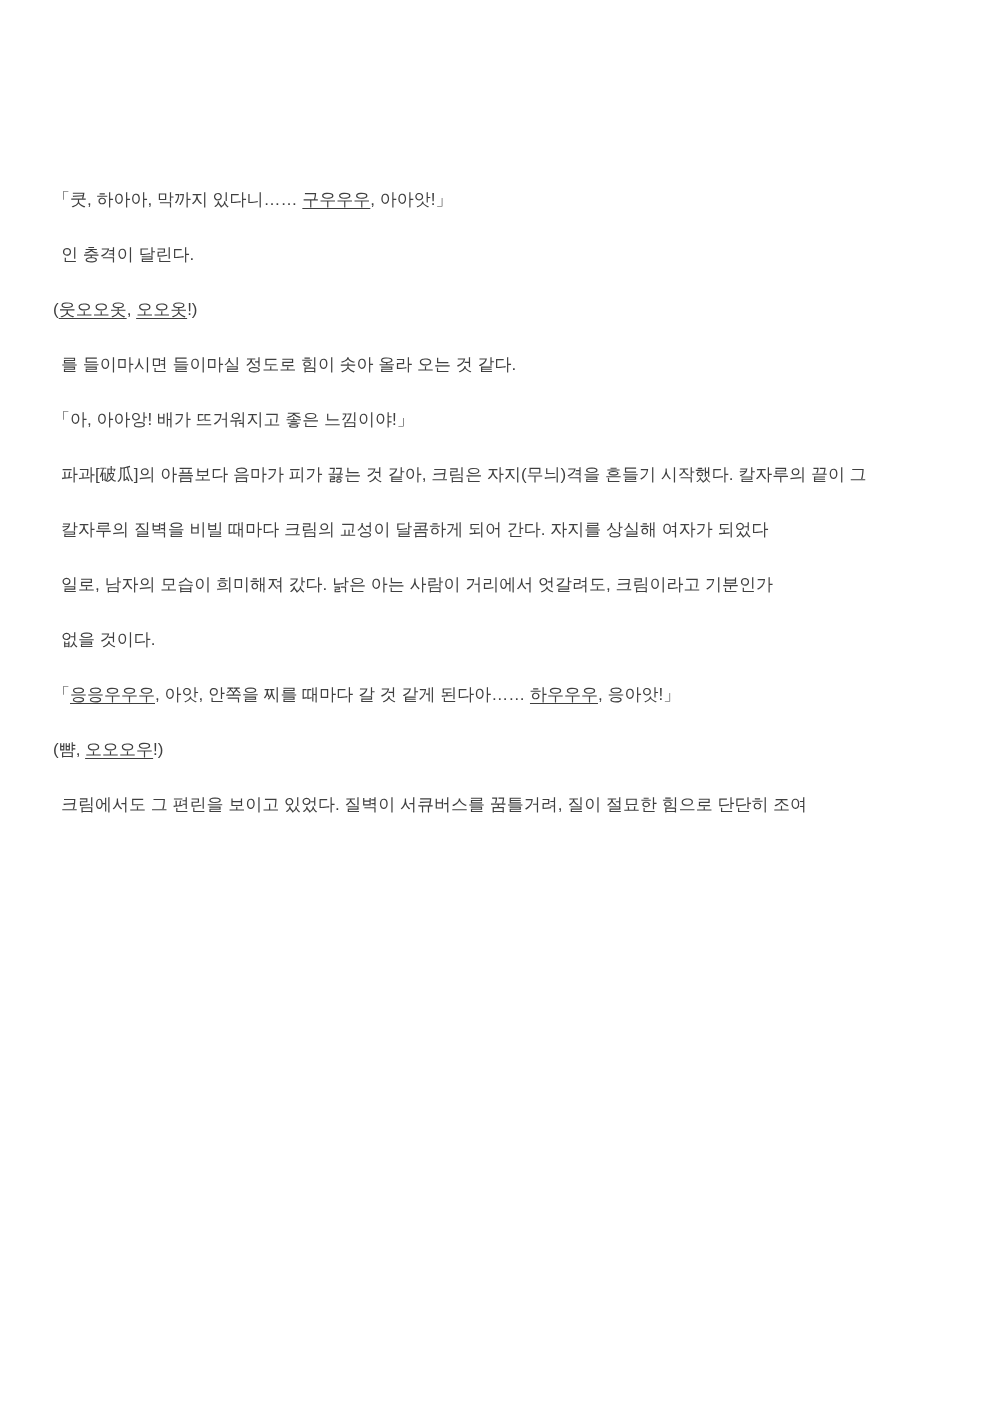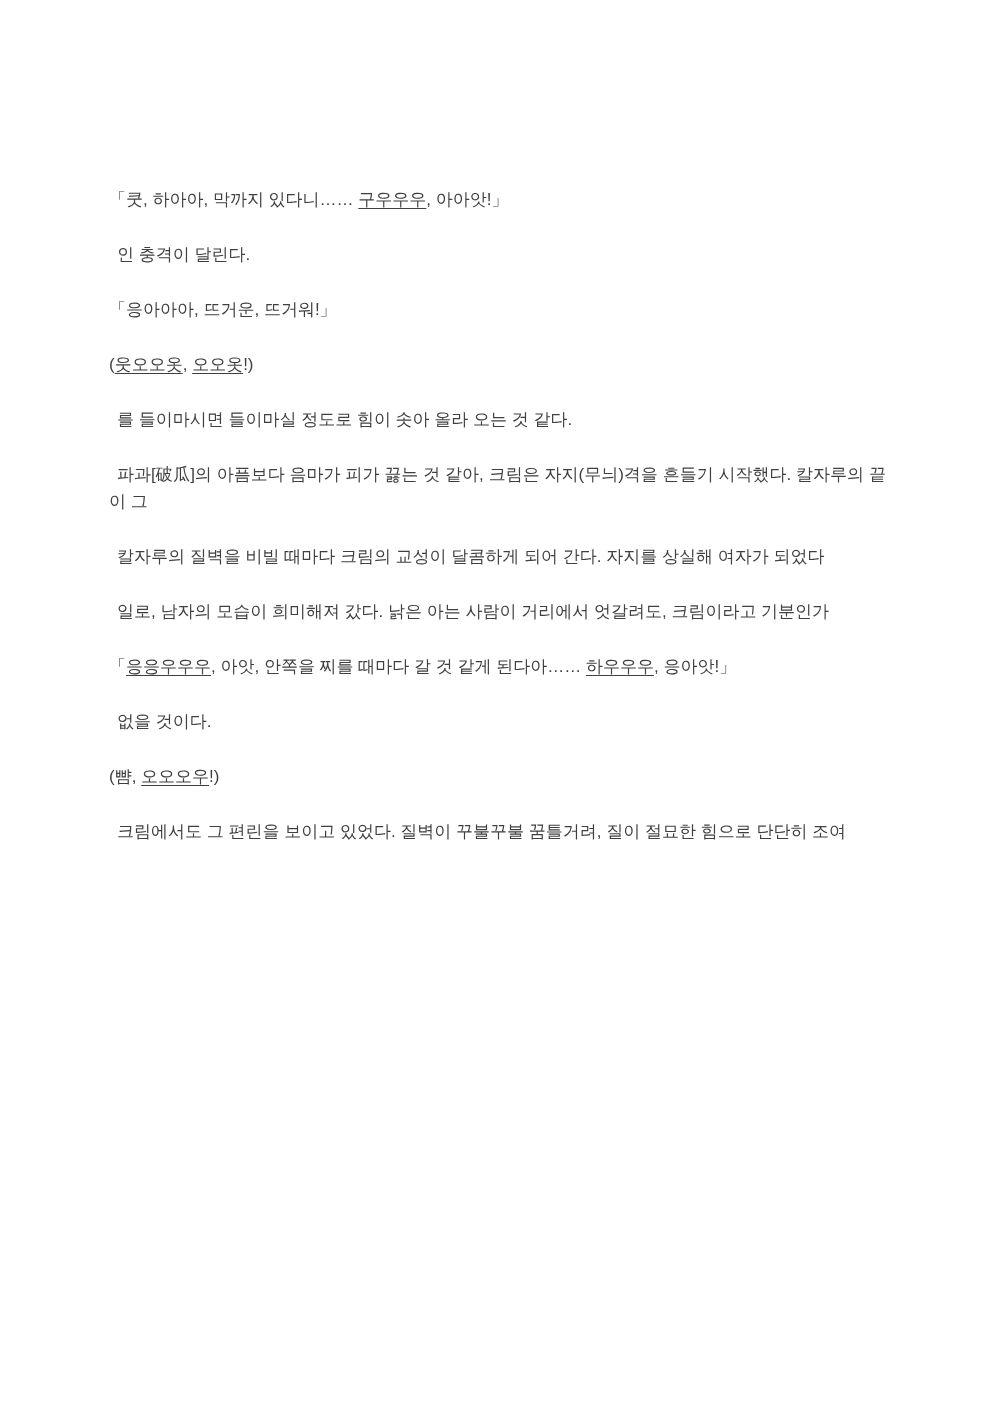--- a/index.html
+++ b/index.html
@@ -11,21 +11,21 @@
     position: relative;
     box-sizing: border-box;
     width: 992px;
     height: 1403px;
     margin: 0 auto;
     background: #ffffff;
     overflow: hidden;
   }
   .doc-body {
     box-sizing: border-box;
-    padding: 186px 106px 0 109px;
+    padding: 186px 106px 0 53px;
     color: #3f3f3f;
     font-family: "Liberation Sans", "DejaVu Sans", sans-serif;
     font-size: 17px;
     line-height: 27px;
   }
   .para {
     margin: 0 0 28px 0;
     text-align: justify;
     white-space: normal;
   }
@@ -42,24 +42,24 @@
     text-underline-offset: 3px;
   }
 </style>
 </head>
 <body>
 
 <div class="page">
   <div class="doc-body" style="color: rgb(63, 63, 63);">
       <p class="para dialogue"><span>「쿳, 하아아, 막까지 있다니…… </span><span class="u">구우우우</span><span>, 아아앗!」</span></p>
       <p class="para narration"><span>인 충격이 달린다.</span></p>
-      <p class="para dialogue"><span>「응아아아, 뜨거운, 뜨거워!」</span></p>
       <p class="para sfx"><span>(</span><span class="u">웃오오옷</span><span>, </span><span class="u">오오옷</span><span>!)</span></p>
       <p class="para narration"><span>를 들이마시면 들이마실 정도로 힘이 솟아 올라 오는 것 같다.</span></p>
+      <p class="para dialogue"><span>「아, 아아앙! 배가 뜨거워지고 좋은 느낌이야!」</span></p>
       <p class="para narration"><span>파과[破瓜]의 아픔보다 음마가 피가 끓는 것 같아, 크림은 자지(무늬)격을 흔들기 시작했다. 칼자루의 끝이 그</span></p>
       <p class="para narration"><span>칼자루의 질벽을 비빌 때마다 크림의 교성이 달콤하게 되어 간다. 자지를 상실해 여자가 되었다</span></p>
       <p class="para narration"><span>일로, 남자의 모습이 희미해져 갔다. 낡은 아는 사람이 거리에서 엇갈려도, 크림이라고 기분인가</span></p>
+      <p class="para narration"><span>없을 것이다.</span></p>
       <p class="para dialogue"><span>「</span><span class="u">응응우우우</span><span>, 아앗, 안쪽을 찌를 때마다 갈 것 같게 된다아…… </span><span class="u">하우우우</span><span>, 응아앗!」</span></p>
-      <p class="para narration"><span>없을 것이다.</span></p>
       <p class="para sfx"><span>(뺨, </span><span class="u">오오오우</span><span>!)</span></p>
-      <p class="para narration"><span>크림에서도 그 편린을 보이고 있었다. 질벽이 꾸불꾸불 꿈틀거려, 질이 절묘한 힘으로 단단히 조여</span></p>
+      <p class="para narration"><span>크림에서도 그 편린을 보이고 있었다. 질벽이 서큐버스를 꿈틀거려, 질이 절묘한 힘으로 단단히 조여</span></p>
     </div>
 </div>
 
 </body></html>

